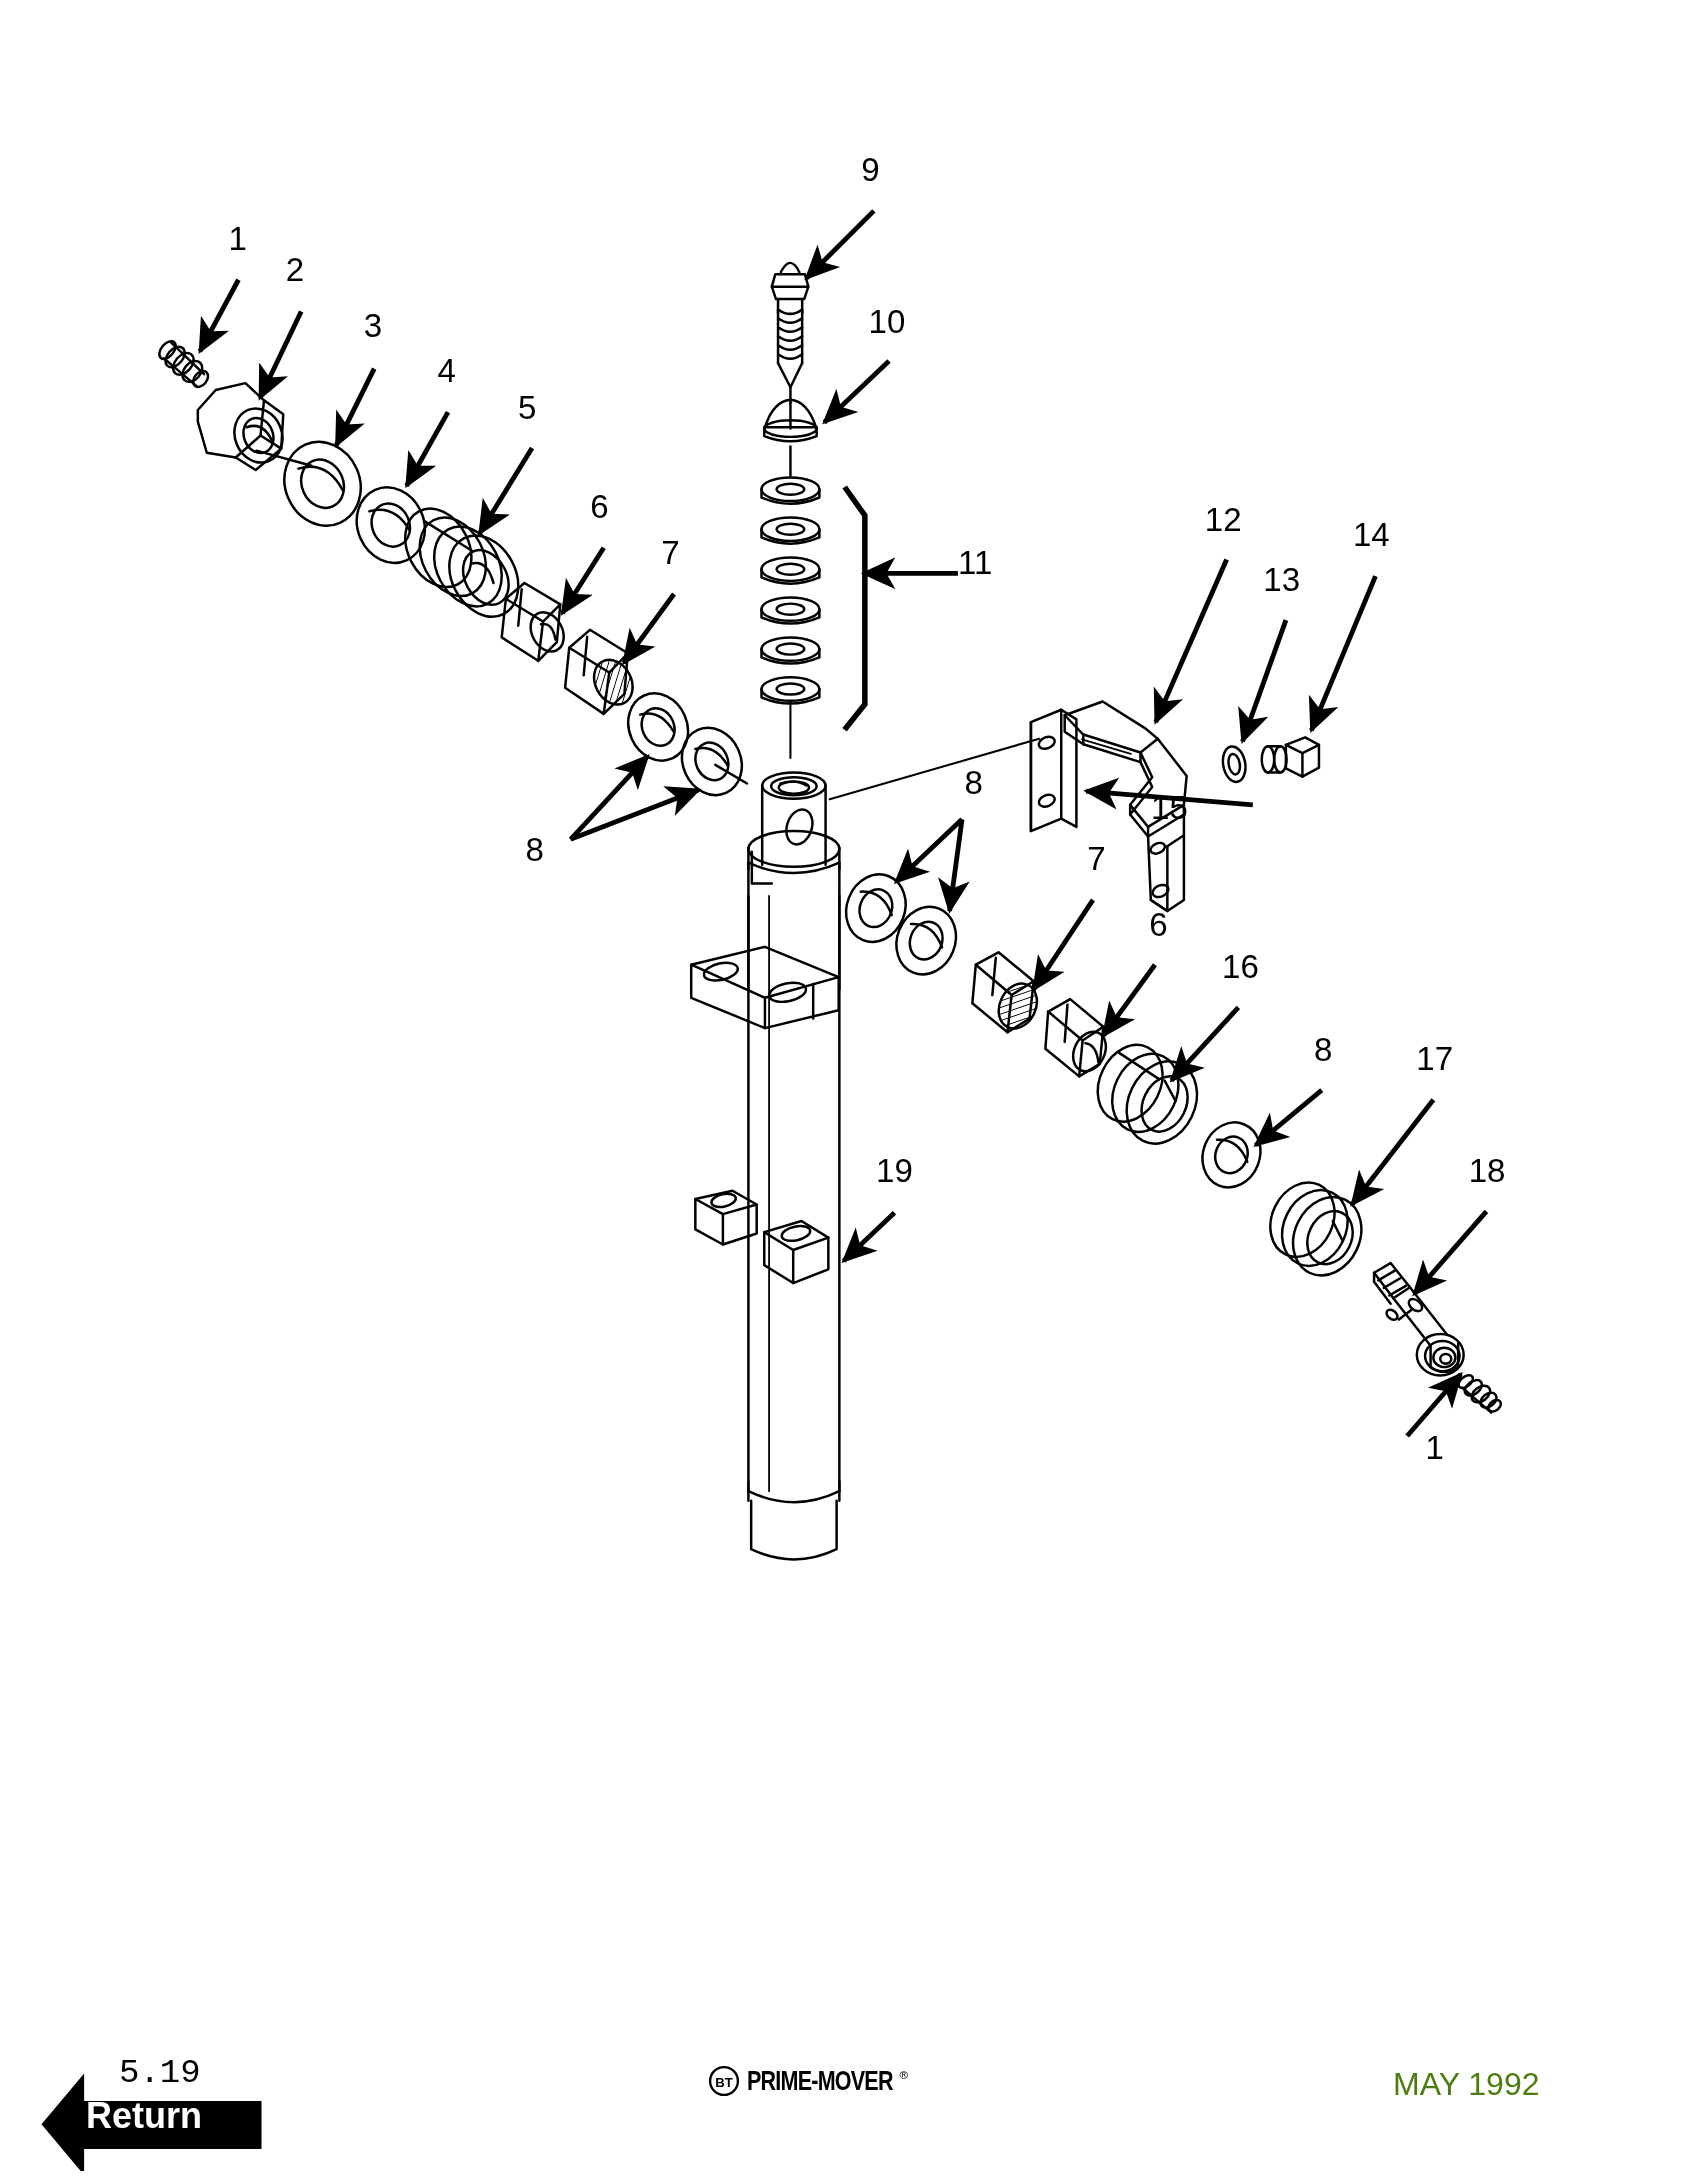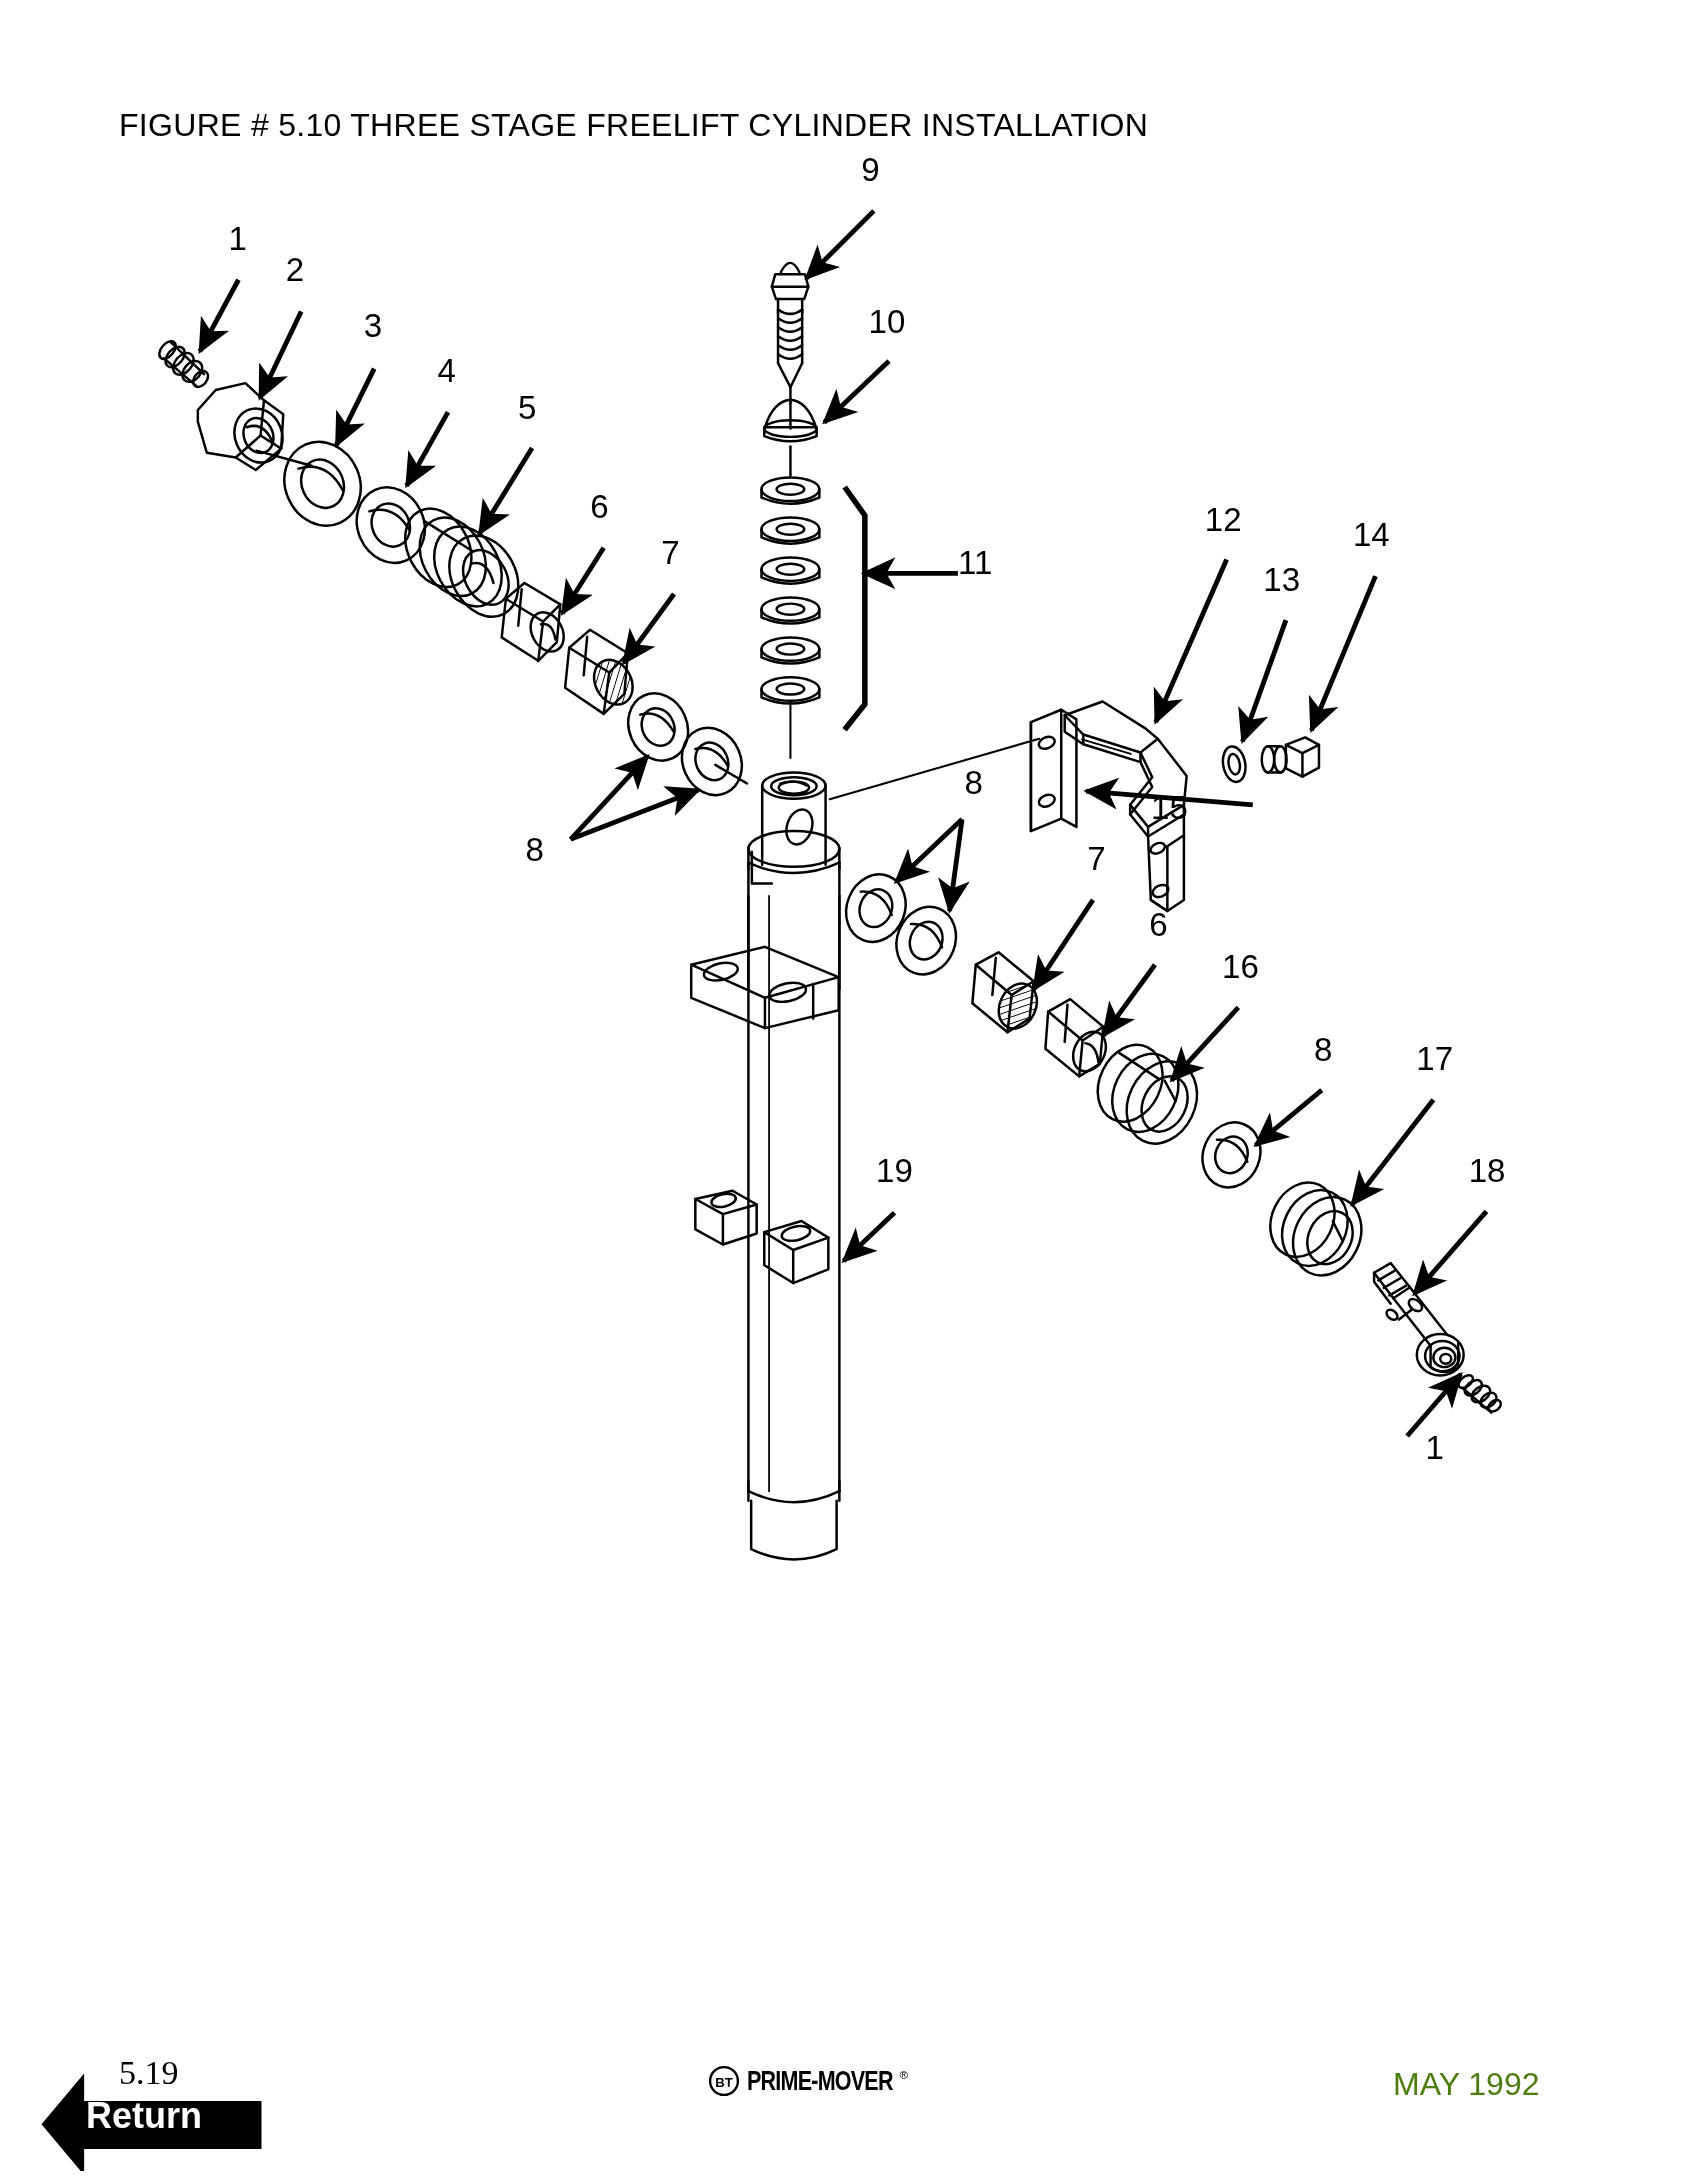--- a/index.html
+++ b/index.html
@@ -50,21 +50,21 @@
     top: 20.7px;
     width: 221px;
     height: 110px;
   }
   #page-number {
     position: absolute;
     left: 119px;
     top: 13.8px;
     font-size: 34px;
     color: #000000;
-    font-family: Liberation Serif, serif;
+    font-family: Liberation Mono, monospace;
   }
   #return-label {
     position: absolute;
     left: 86px;
     top: 55px;
     font-size: 36px;
     font-weight: bold;
     color: #ffffff;
     font-family: "Liberation Sans", sans-serif;
     z-index: 3;
@@ -111,21 +111,20 @@
     font-family: "Liberation Sans", sans-serif;
     font-size: 48px;
     fill: #000000;
   }
 </style>
 </head>
 <body>
 
 <div id="page">
 
-  <div id="figure-title">FIGURE # 5.10  THREE STAGE FREELIFT CYLINDER INSTALLATION</div>
 
   <svg id="diagram-svg" viewBox="0 0 2448 3168">
     <defs>
 
       <marker id="ahead" viewBox="0 0 10 10" refX="9.2" refY="5" markerWidth="7.2" markerHeight="7.2" orient="auto-start-reverse">
         <path d="M 0 0.4 L 10 5 L 0 9.6 L 2.6 5 Z" fill="#000"></path>
       </marker>
       <marker id="aheadS" viewBox="0 0 10 10" refX="9.2" refY="5" markerWidth="6" markerHeight="6" orient="auto-start-reverse">
         <path d="M 0 0.4 L 10 5 L 0 9.6 L 2.6 5 Z" fill="#000"></path>
       </marker>

